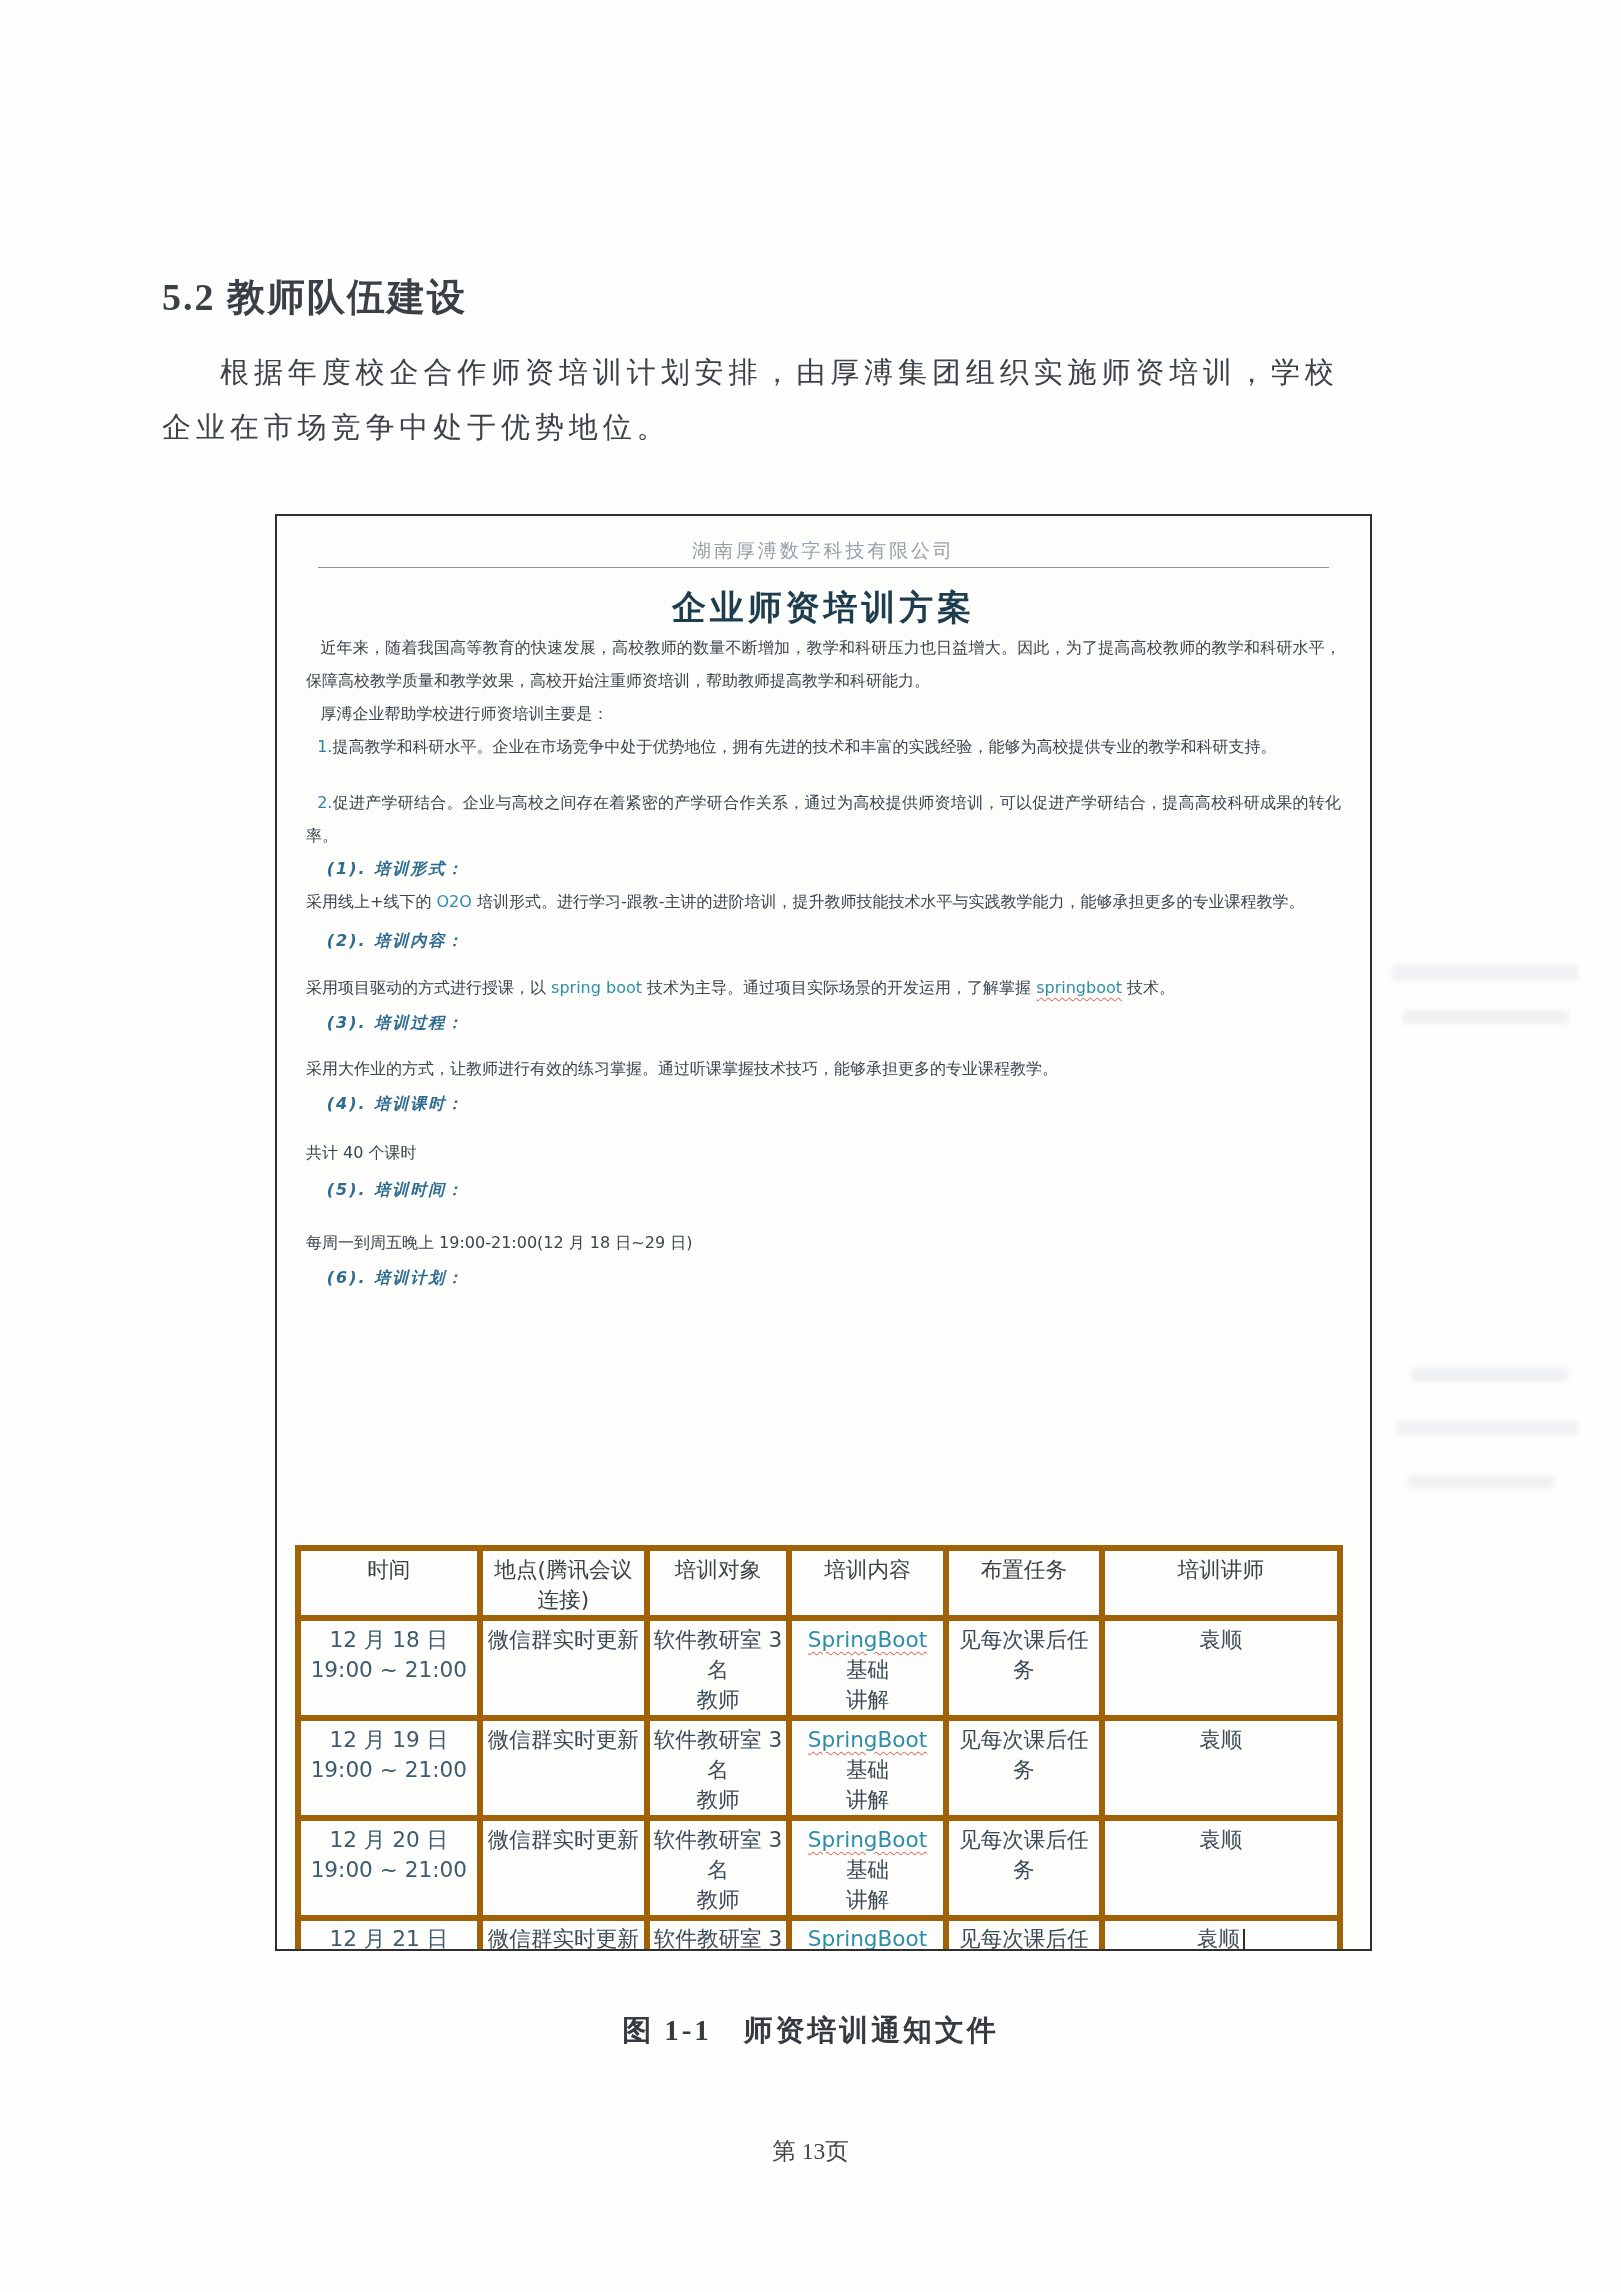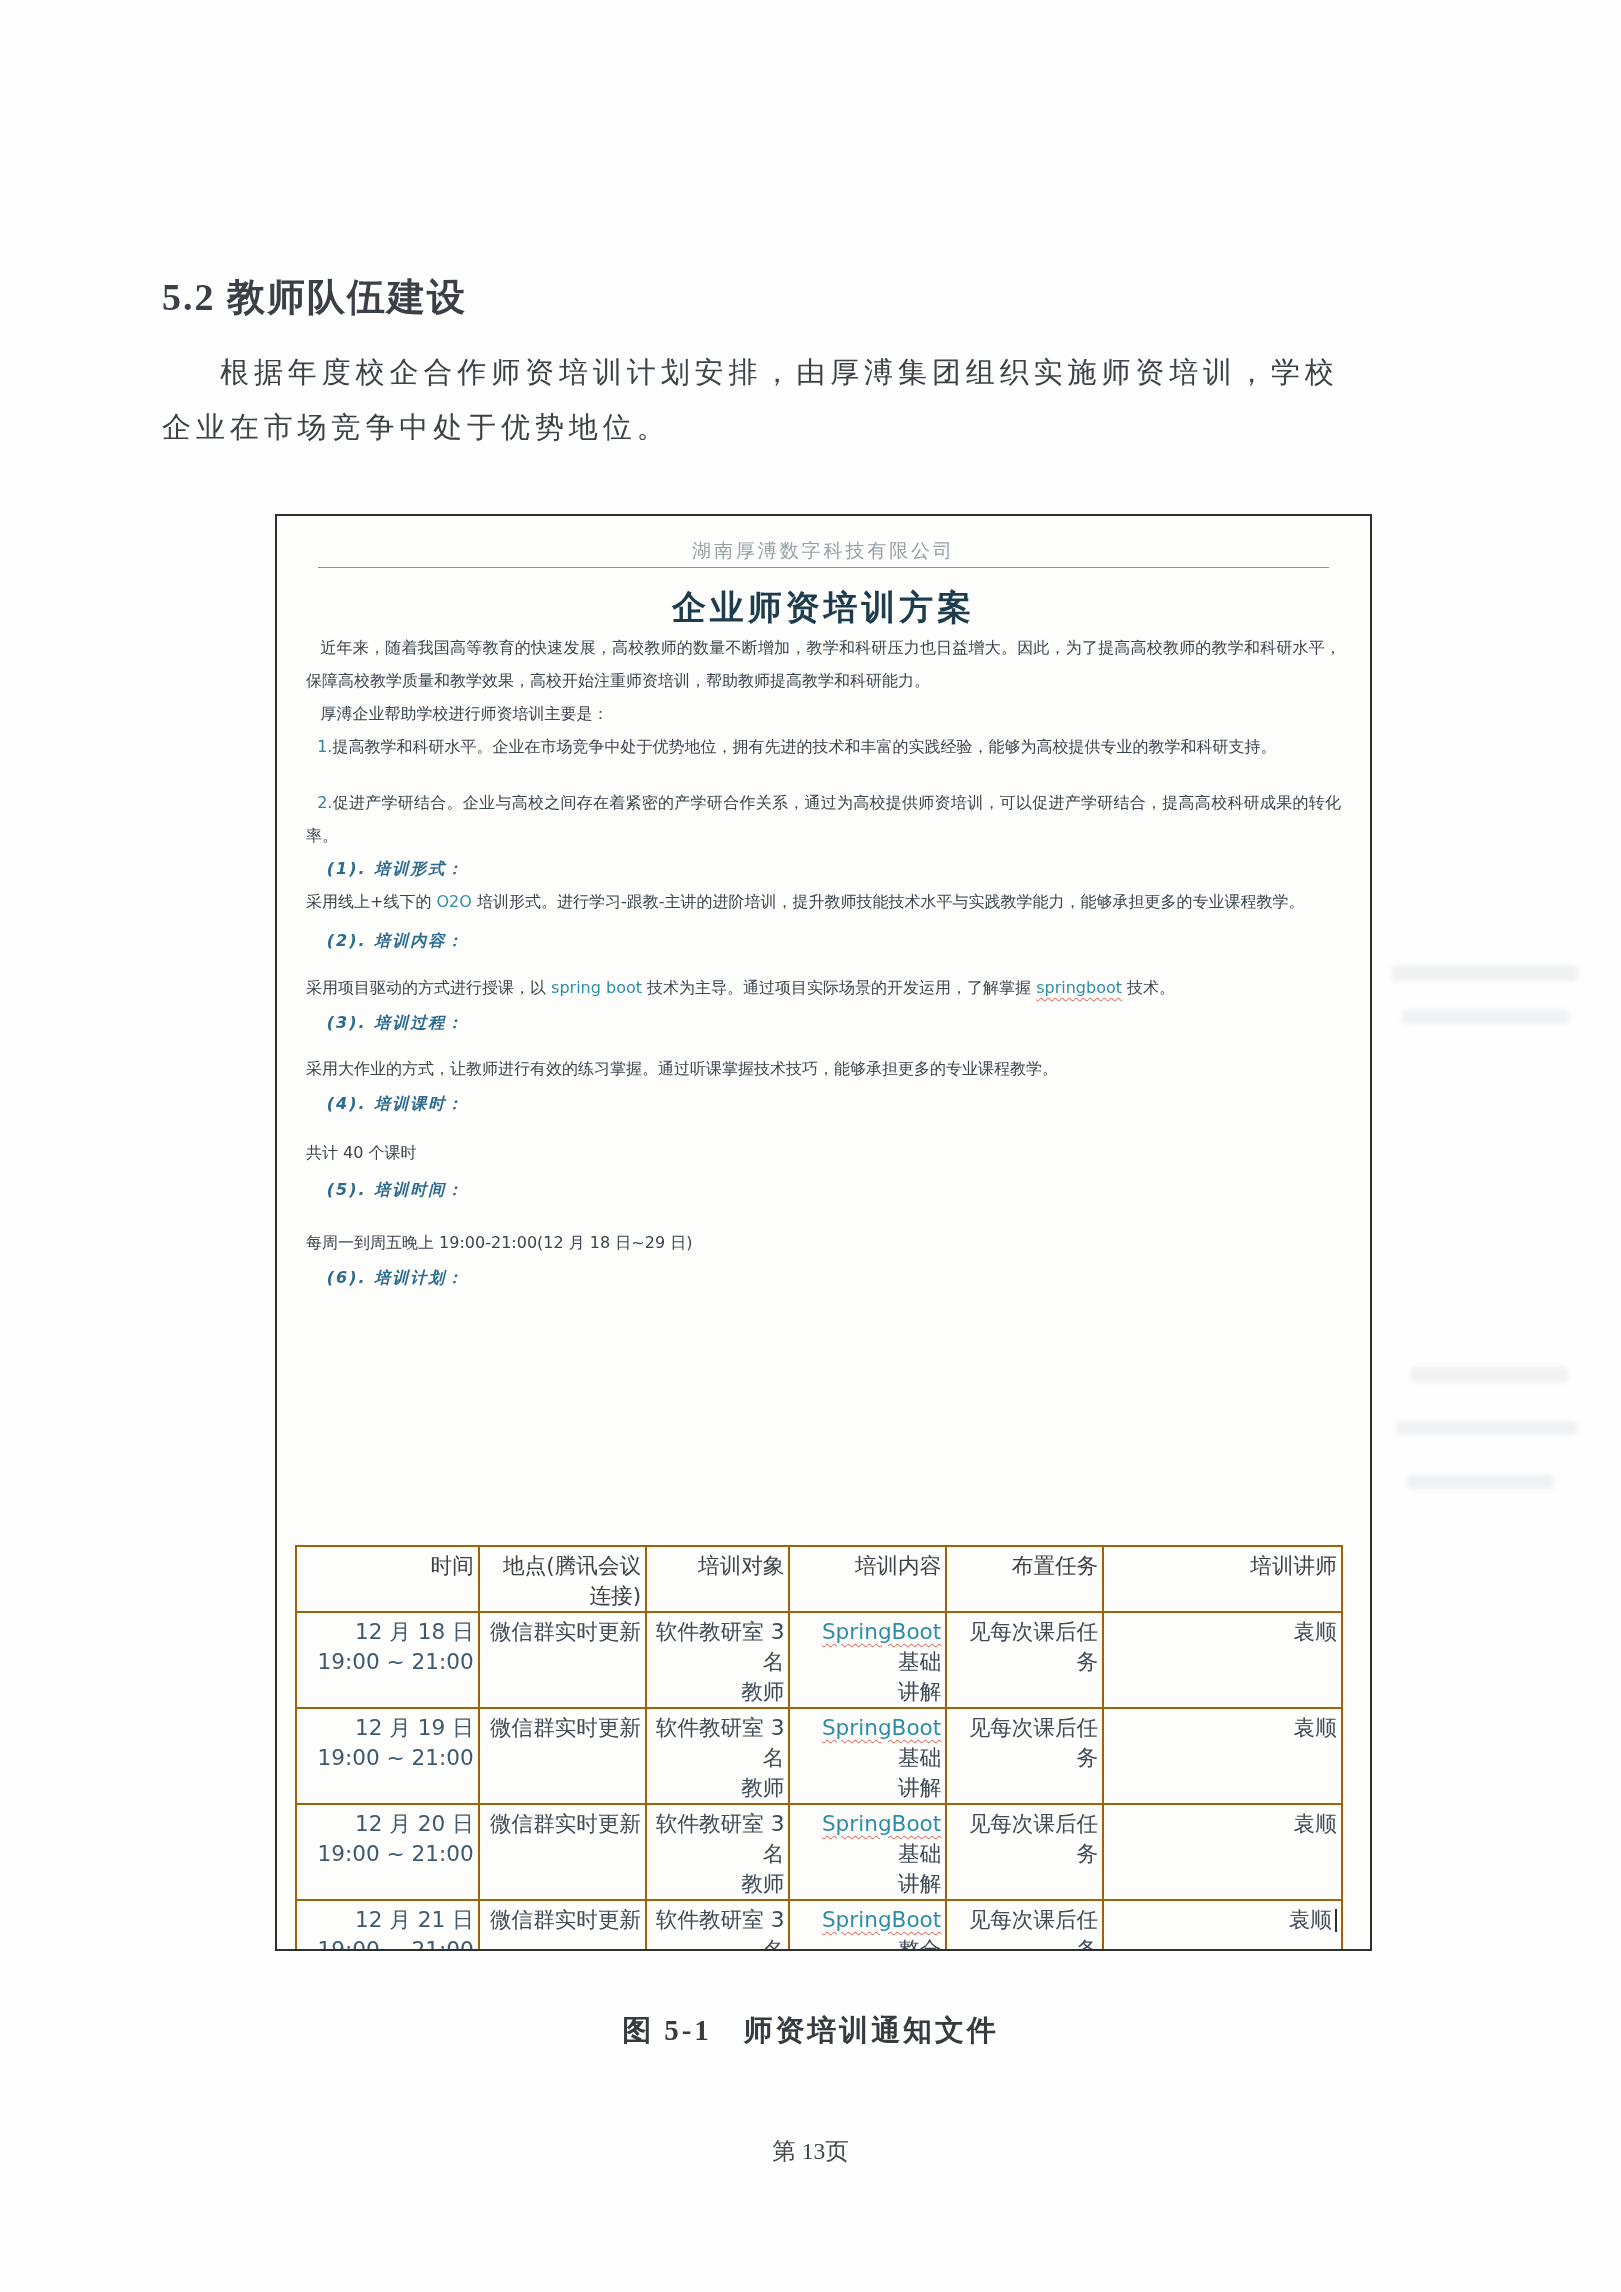--- a/index.html
+++ b/index.html
@@ -83,22 +83,22 @@
     text-decoration-thickness:1px;
     text-underline-offset:3.9px;
   }
   
   .tbl-wrap{position:absolute;left:17.6px;right:27.4px;top:1029px;}
   table.plan{
     width:100%;border-collapse:collapse;table-layout:fixed;
     font-size:21.6px;color:#3e4a54;
   }
   table.plan th,table.plan td{
-    border:2px solid #a16207;
-    vertical-align:top;text-align:right;
+    border:6px solid #a16207;
+    vertical-align:top;text-align:center;
     padding:3.9px 3.9px 0 3.9px;
     height:66px;box-sizing:border-box;
     font-weight:400;line-height:30px;
     overflow:hidden;
   }
   table.plan th{color:#3c4247;}
   .col-time{width:17.5%;}
   .col-loc{width:16%;}
   .col-aud{width:13.7%;}
   .col-con{width:15%;}
@@ -246,17 +246,17 @@
               </td>
           <td>见每次课后任务</td>
           <td><span>袁顺</span><span class="cursor"></span></td>
         </tr>
 
       </tbody>
         </table>
     </div>
   </div>
 
-  <div class="figure-caption">图 5-1　师资培训通知文件</div>
+  <div class="figure-caption">图 1-1　师资培训通知文件</div>
   <div class="page-number">第 13页</div>
 
 </div>
 
 
 </body></html>

